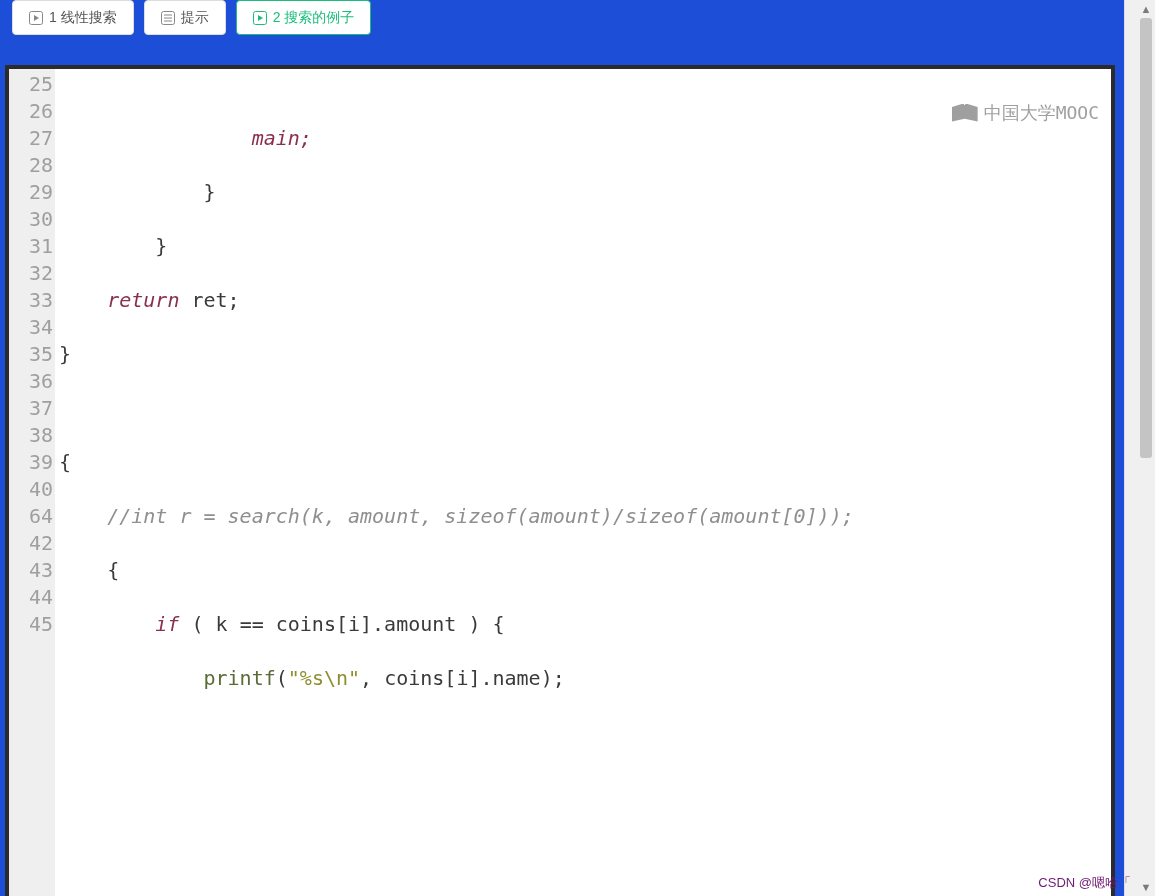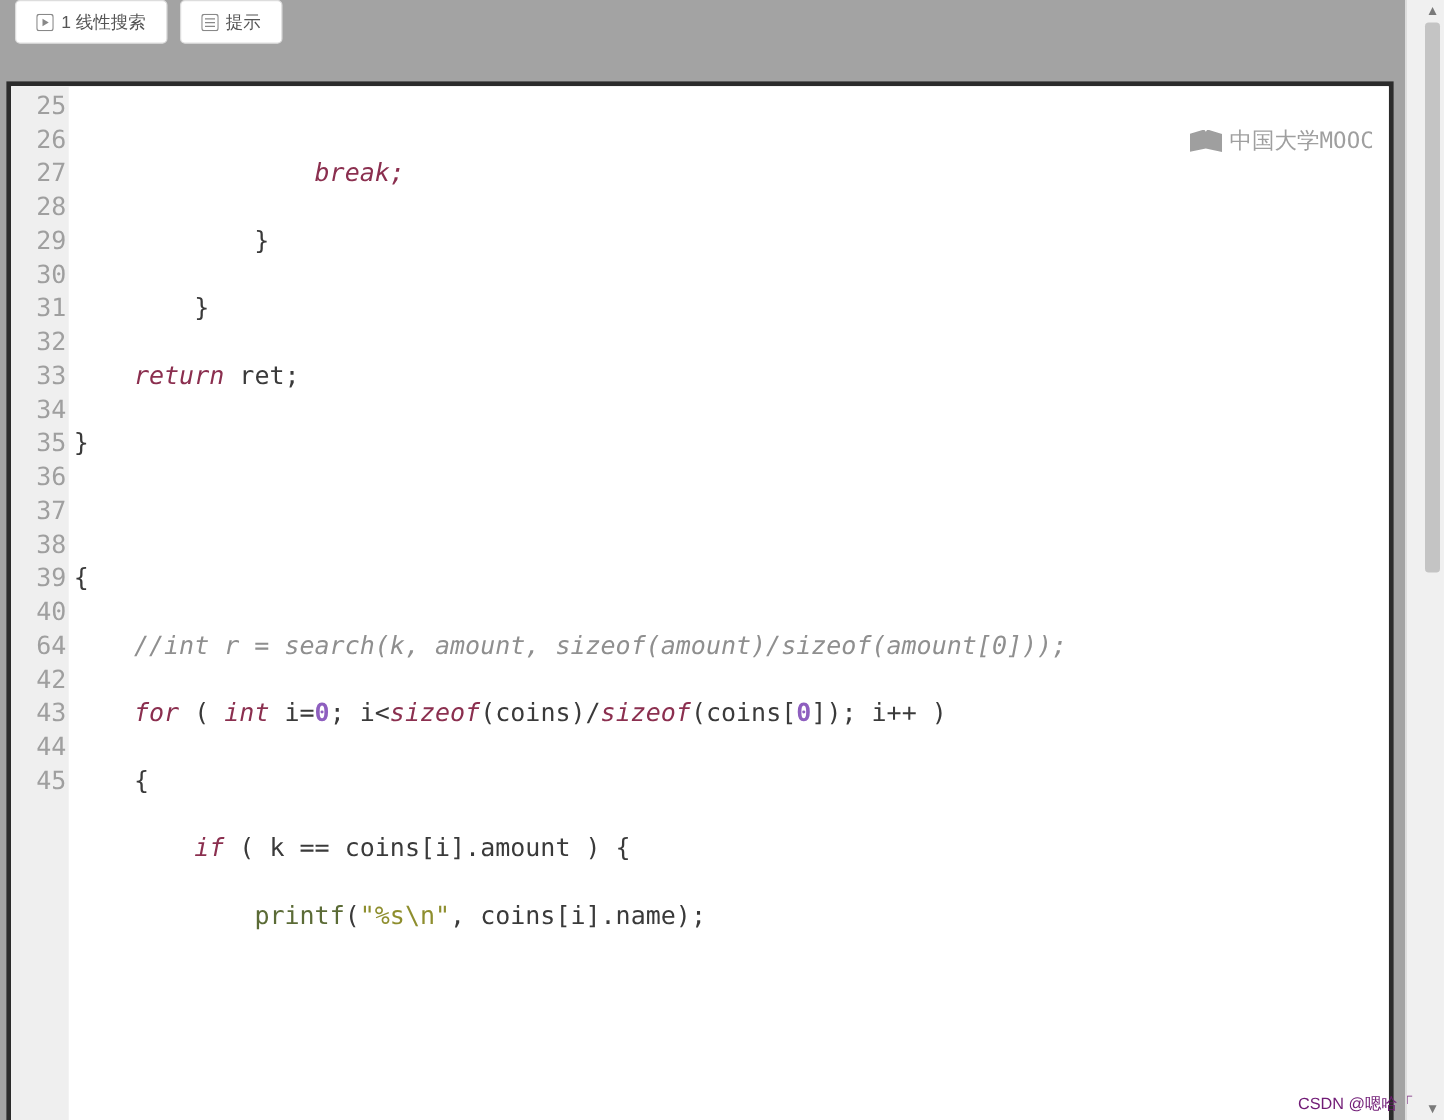--- a/index.html
+++ b/index.html
@@ -7,21 +7,21 @@
     font-family: -apple-system, BlinkMacSystemFont, "Segoe UI", Arial, sans-serif;
     background: #f0f0f0;
     width: 1155px;
     height: 896px;
     position: relative;
     overflow: hidden;
   }
   .main-wrap {
     width: 1125px;
     height: 896px;
-    background: #a3a3a3;
+    background: #1d4ed8;
     position: relative;
     border-right: 1px solid #ddd;
   }
   
   .tabs-row {
     display: flex;
     gap: 10px;
     padding: 0 12px;
     height: 35px;
     align-items: stretch;
@@ -183,20 +183,29 @@
     <div class="tab">
       <span class="list-ico">
         <svg width="14" height="14" viewBox="0 0 14 14">
             <rect x="0.5" y="0.5" width="13" height="13" rx="2" fill="none" stroke="#888"></rect>
             <line x1="3" y1="4" x2="11" y2="4" stroke="#888"></line>
             <line x1="3" y1="7" x2="11" y2="7" stroke="#888"></line>
             <line x1="3" y1="10" x2="11" y2="10" stroke="#888"></line>
           </svg>
       </span>
       <span>提示</span>
+    </div>
+    <div class="tab active">
+      <span class="play-ico">
+        <svg width="14" height="14" viewBox="0 0 14 14">
+            <rect x="0.5" y="0.5" width="13" height="13" rx="2" fill="none" stroke="#1bbd7e"></rect>
+            <polygon points="5,4 10,7 5,10" fill="#1bbd7e"></polygon>
+          </svg>
+      </span>
+      <span>2 搜索的例子</span>
     </div>
   </div>
 
   <div class="video-area">
     <div class="editor-body">
       <div class="gutter">
         <div>25</div>
           <div>26</div>
           <div>27</div>
           <div>28</div>
@@ -216,29 +225,28 @@
           <div>42</div>
           <div>43</div>
           <div>44</div>
           <div>45</div>
       </div>
       <div class="codepane">
         <div class="watermark">
           <span class="book-ico"></span>
           <span>中国大学MOOC</span>
         </div>
-<div class="line"><span class="tk-kw">                break;</span></div>
+<div class="line"><span class="tk-kw">                main;</span></div>
 <div class="line">            }</div>
 <div class="line">        }</div>
 <div class="line"><span>    </span><span class="tk-kw">return</span><span> ret;</span></div>
 <div class="line">}</div>
 <div class="line"></div>
 <div class="line">{</div>
 <div class="line"><span class="tk-com">    //int r = search(k, amount, sizeof(amount)/sizeof(amount[0]));</span></div>
-<div class="line"><span>    </span><span class="tk-kw">for</span><span> ( </span><span class="tk-kw">int</span><span> i=</span><span class="tk-num">0</span><span>; i&lt;</span><span class="tk-kw">sizeof</span><span>(coins)/</span><span class="tk-kw">sizeof</span><span>(coins[</span><span class="tk-num">0</span><span>]); i++ )</span></div>
 <div class="line">    {</div>
 <div class="line"><span>        </span><span class="tk-kw">if</span><span> ( k == coins[i].amount ) {</span></div>
 <div class="line"><span>            </span><span class="tk-fn">printf</span><span>(</span><span class="tk-str">"%s\n"</span><span>, coins[i].name);</span></div>
 
 
 
 
 
 
 

